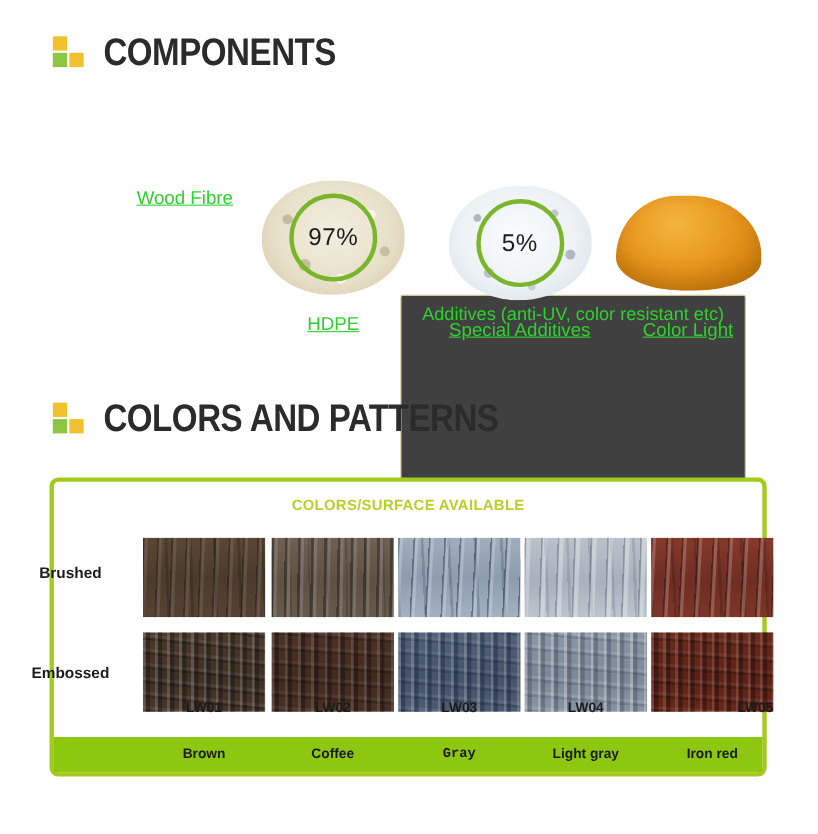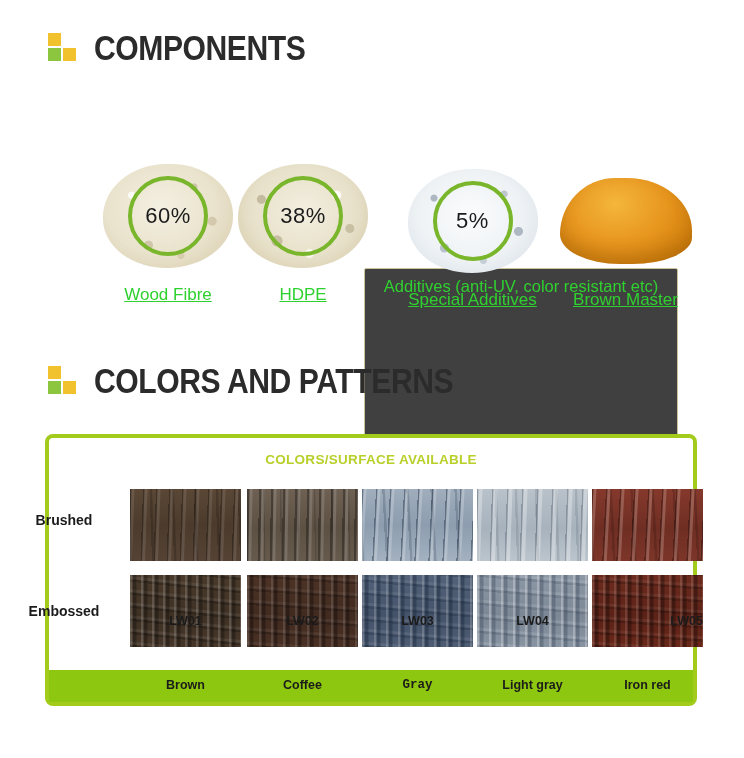--- a/index.html
+++ b/index.html
@@ -191,21 +191,21 @@
   #label-embossed { top: 603px; }
 
   .swatch {
     position: absolute;
     width: 111px;
     height: 72px;
     background-size: cover;
   }
   .code-cell {
     position: absolute;
-    top: 614px;
+    top: 636px;
     width: 111px;
     text-align: center;
     font-size: 12.5px;
     font-weight: bold;
     color: #1b1b1b;
   }
   #green-band {
     position: absolute;
     left: 49px; top: 670px;
     width: 644px; height: 32px;
@@ -295,48 +295,44 @@
   <span class="head-title">COMPONENTS</span>
 </div>
 
 <div id="components-row">
 
   <div id="additives-box">
     <div id="additives-title">Additives (anti-UV, color resistant etc)</div>
   </div>
 
   <div class="comp-item" style="left:98px; top:28px;">
-    <div class="blob-wrap">
-      <div class="blob blob-wood"></div>
-      <div class="pct-ring">60%</div>
-    </div>
     <div class="comp-label">Wood Fibre</div>
   </div>
 
   <div class="comp-item" style="left:233px; top:28px;">
     <div class="blob-wrap">
       <div class="blob blob-hdpe"></div>
-      <div class="pct-ring">38%</div>
+      <div class="pct-ring">97%</div>
     </div>
     <div class="comp-label">HDPE</div>
   </div>
 
   <div class="comp-item" style="left:400px; top:33px; width:145px;">
     <div class="blob-wrap" style="width:145px;">
       <div class="blob blob-additive"></div>
       <div class="pct-ring">5%</div>
     </div>
     <div class="comp-label">Special Additives</div>
   </div>
 
   <div class="comp-item" style="left:553px; top:33px; width:145px;">
     <div class="blob-wrap" style="width:145px;">
       <div class="blob blob-master"></div>
     </div>
-    <div class="comp-label">Brown Master</div>
+    <div class="comp-label">Color Light</div>
   </div>
 </div>
 
 <div class="section-head" id="colors-head">
   <span class="head-icon">
     <i class="sq-tl"></i>
     <i class="sq-bl"></i>
     <i class="sq-br"></i>
   </span>
   <span class="head-title">COLORS AND PATTERNS</span>

